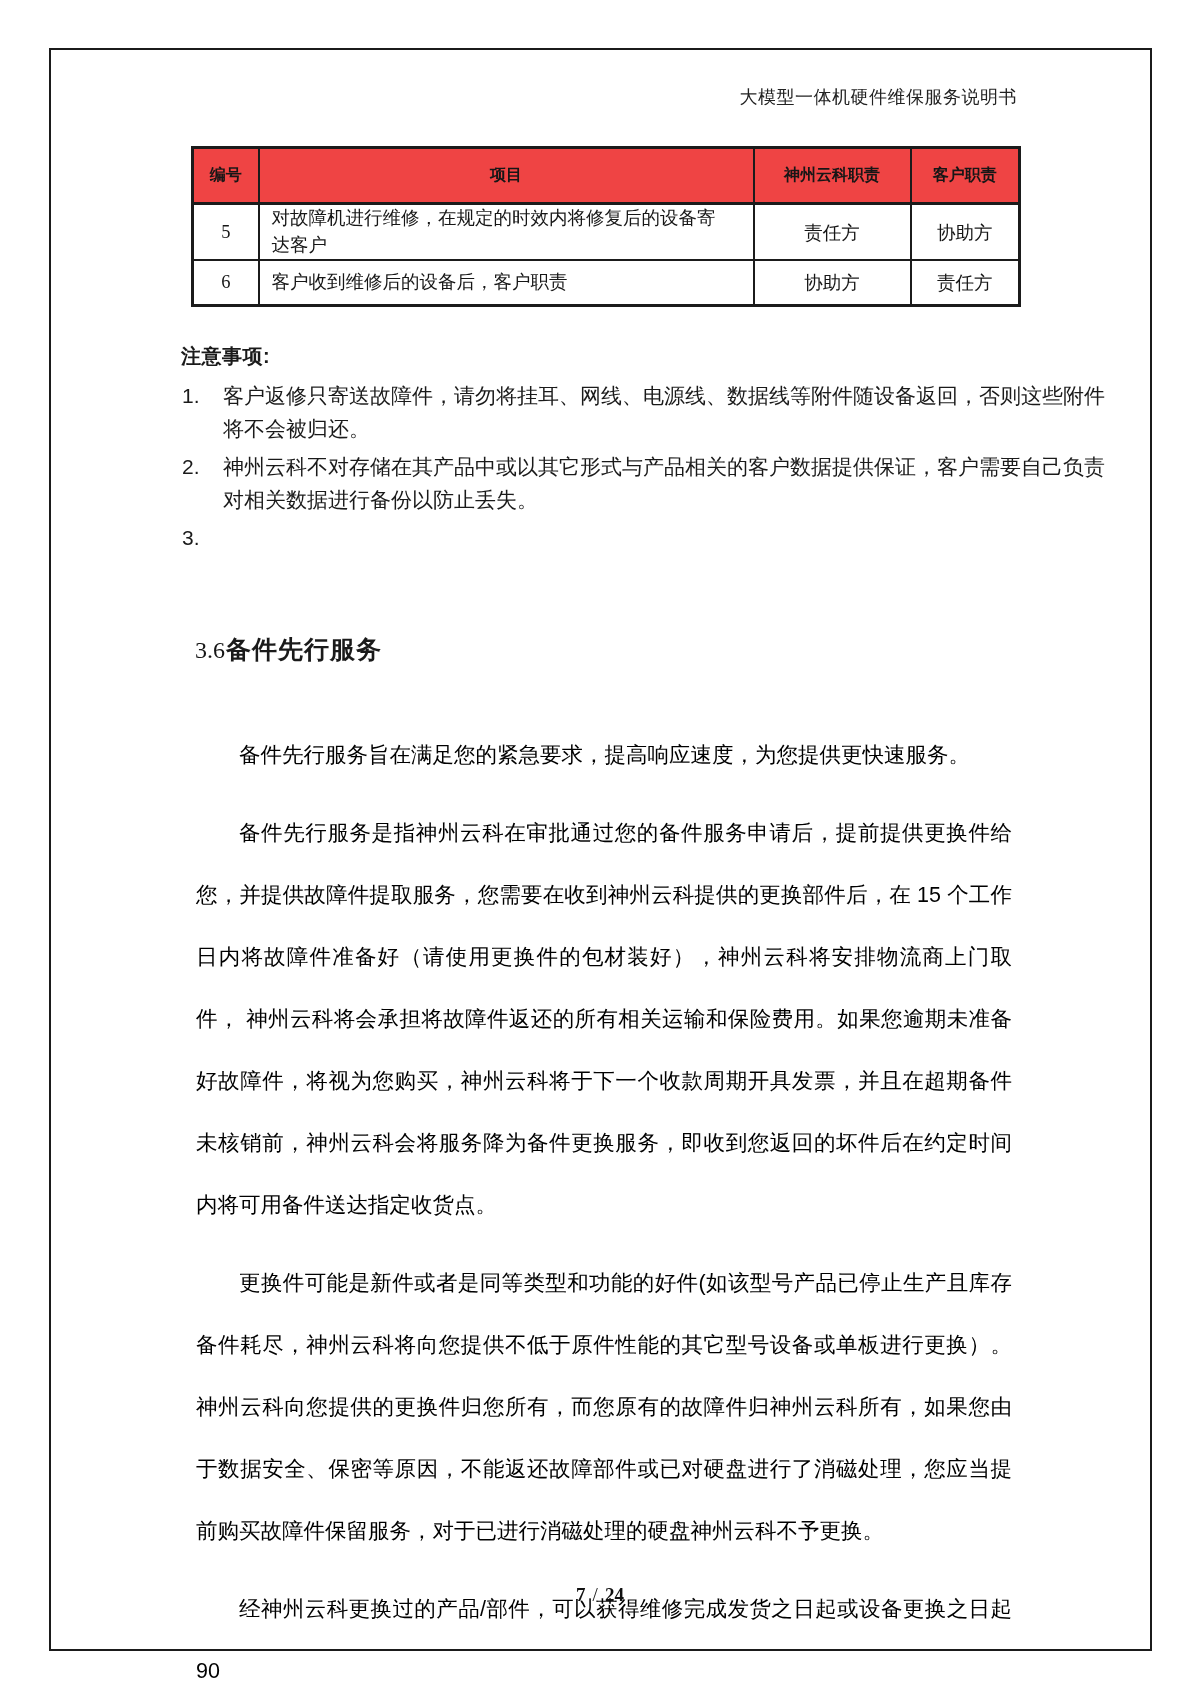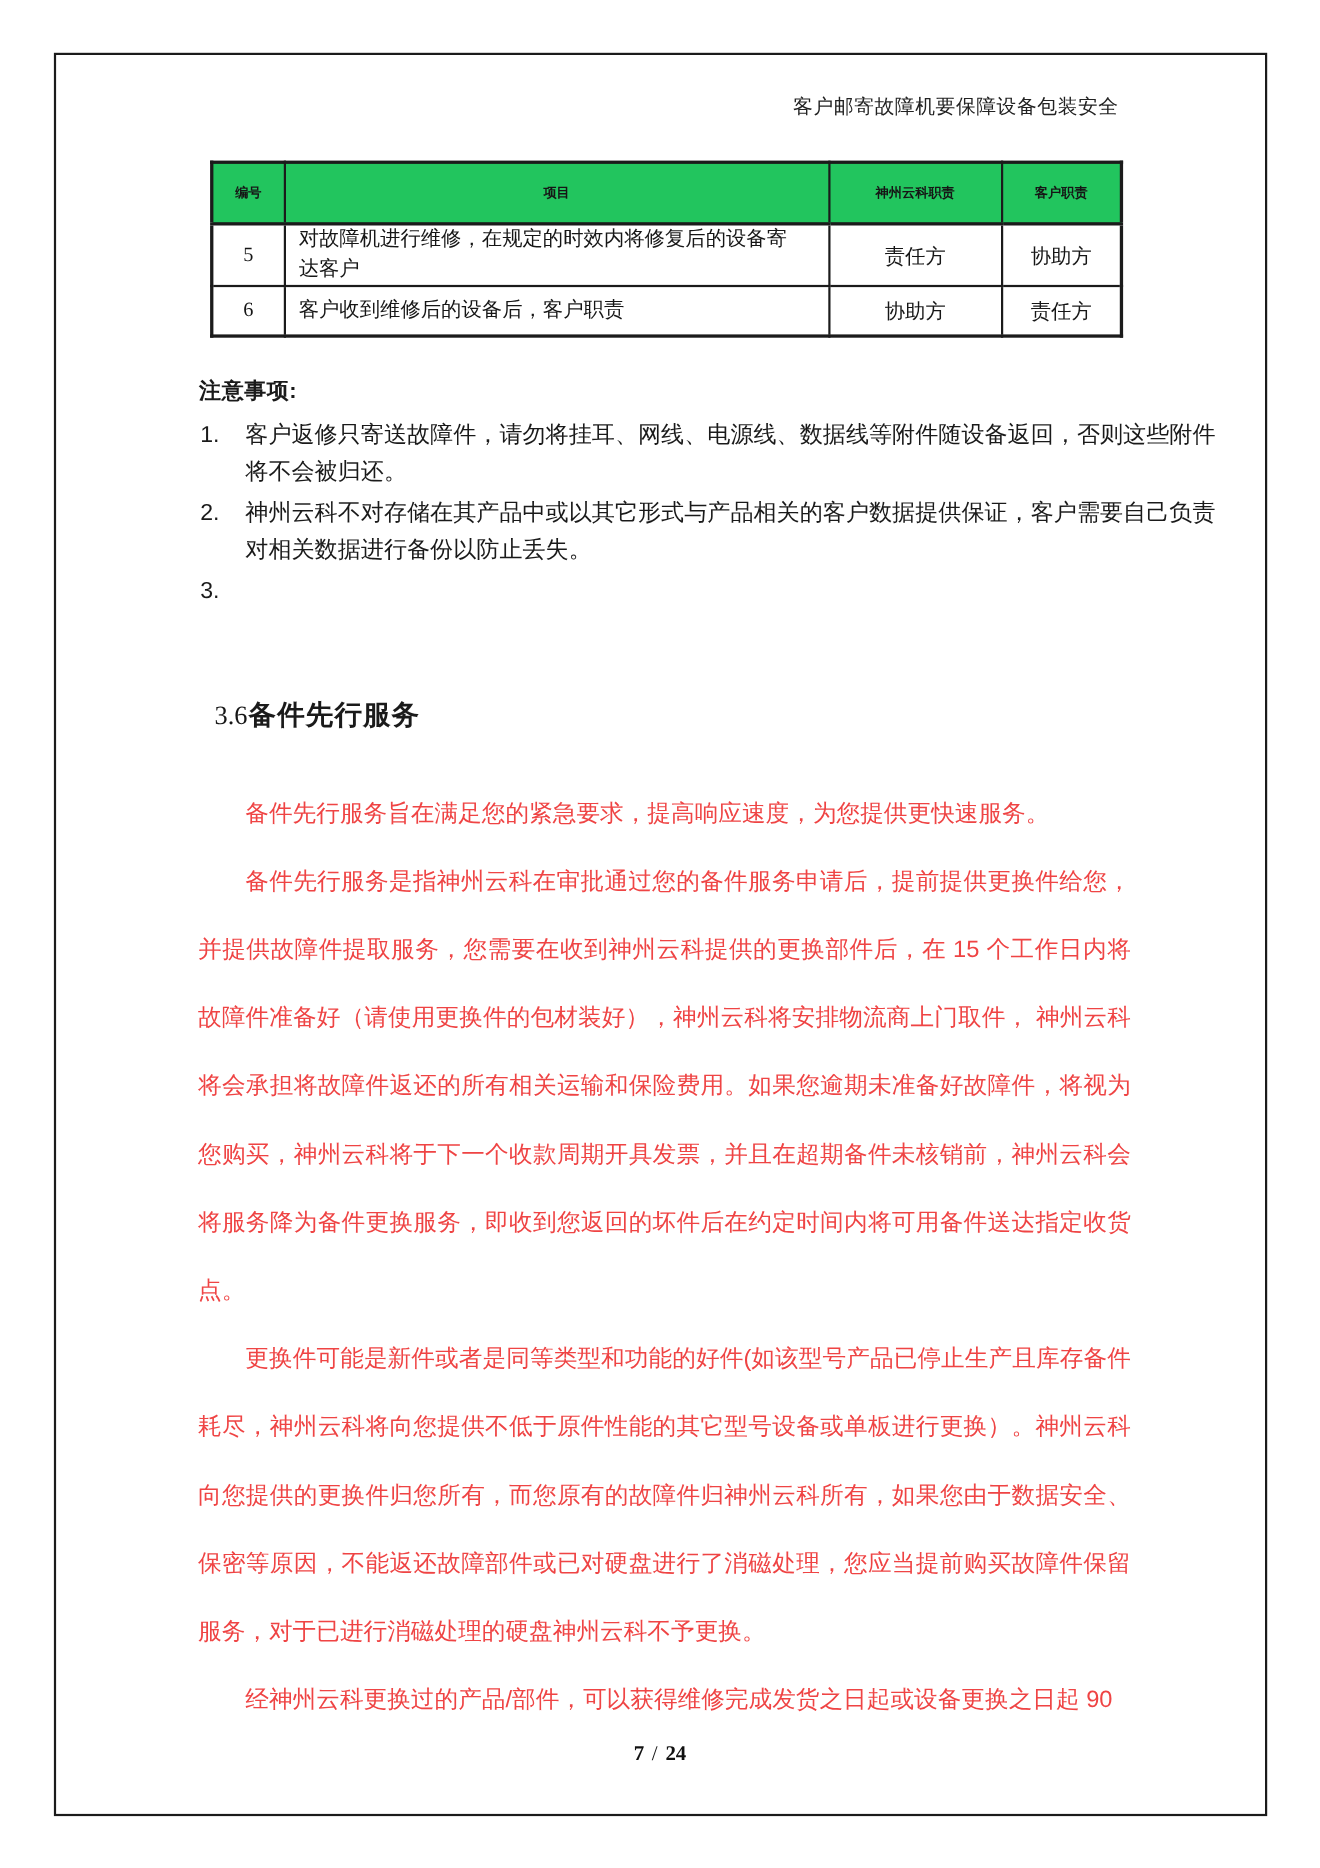--- a/index.html
+++ b/index.html
@@ -37,22 +37,22 @@
     left: 191px; top: 146px;
     width: 827px;
     table-layout: fixed;
     border-collapse: collapse;
     font-family: "Liberation Serif", serif;
     color: #161616;
   }
   table.resp th, table.resp td { border: 2px solid #1b1b1b; }
   table.resp { border: 3px solid #1b1b1b; }
   table.resp thead th {
-    background: #22c55e;
-    font-size: 12px;
+    background: #ef4444;
+    font-size: 16px;
     font-weight: bold;
     height: 56px;
     text-align: center;
     border-bottom: 3px solid #1b1b1b;
   }
   table.resp td {
     font-size: 18.5px;
     text-align: center;
     vertical-align: middle;
   }
@@ -104,46 +104,46 @@
     font-weight: bold;
     letter-spacing: 1px;
   }
 
   .body-text {
     position: absolute;
     left: 180px; top: 708px;
     width: 848px;
   }
   .body-text p {
-    margin: 0;
+    margin: 16px;
     font-size: 21.5px;
     line-height: 62px;
     text-align: justify;
     text-indent: 43px;
-    color: #ef4444;
+    color: #000000;
   }
 
   .page-footer {
     position: absolute;
     top: 1584px; left: 0;
     width: 1200px;
     text-align: center;
     font-family: "Liberation Serif", serif;
     font-size: 19px;
     font-weight: bold;
     color: #111111;
   }
   .page-footer .sep { font-weight: normal; padding: 0 7px; }
 </style>
 </head>
 <body>
 
 <div class="frame"></div>
 
-<div class="doc-title">客户邮寄故障机要保障设备包装安全</div>
+<div class="doc-title">大模型一体机硬件维保服务说明书</div>
 
 <table class="resp">
   <colgroup>
     <col style="width:66px">
       <col style="width:495px">
       <col style="width:157px">
       <col style="width:109px">
   </colgroup>
   <thead>
     <tr>

